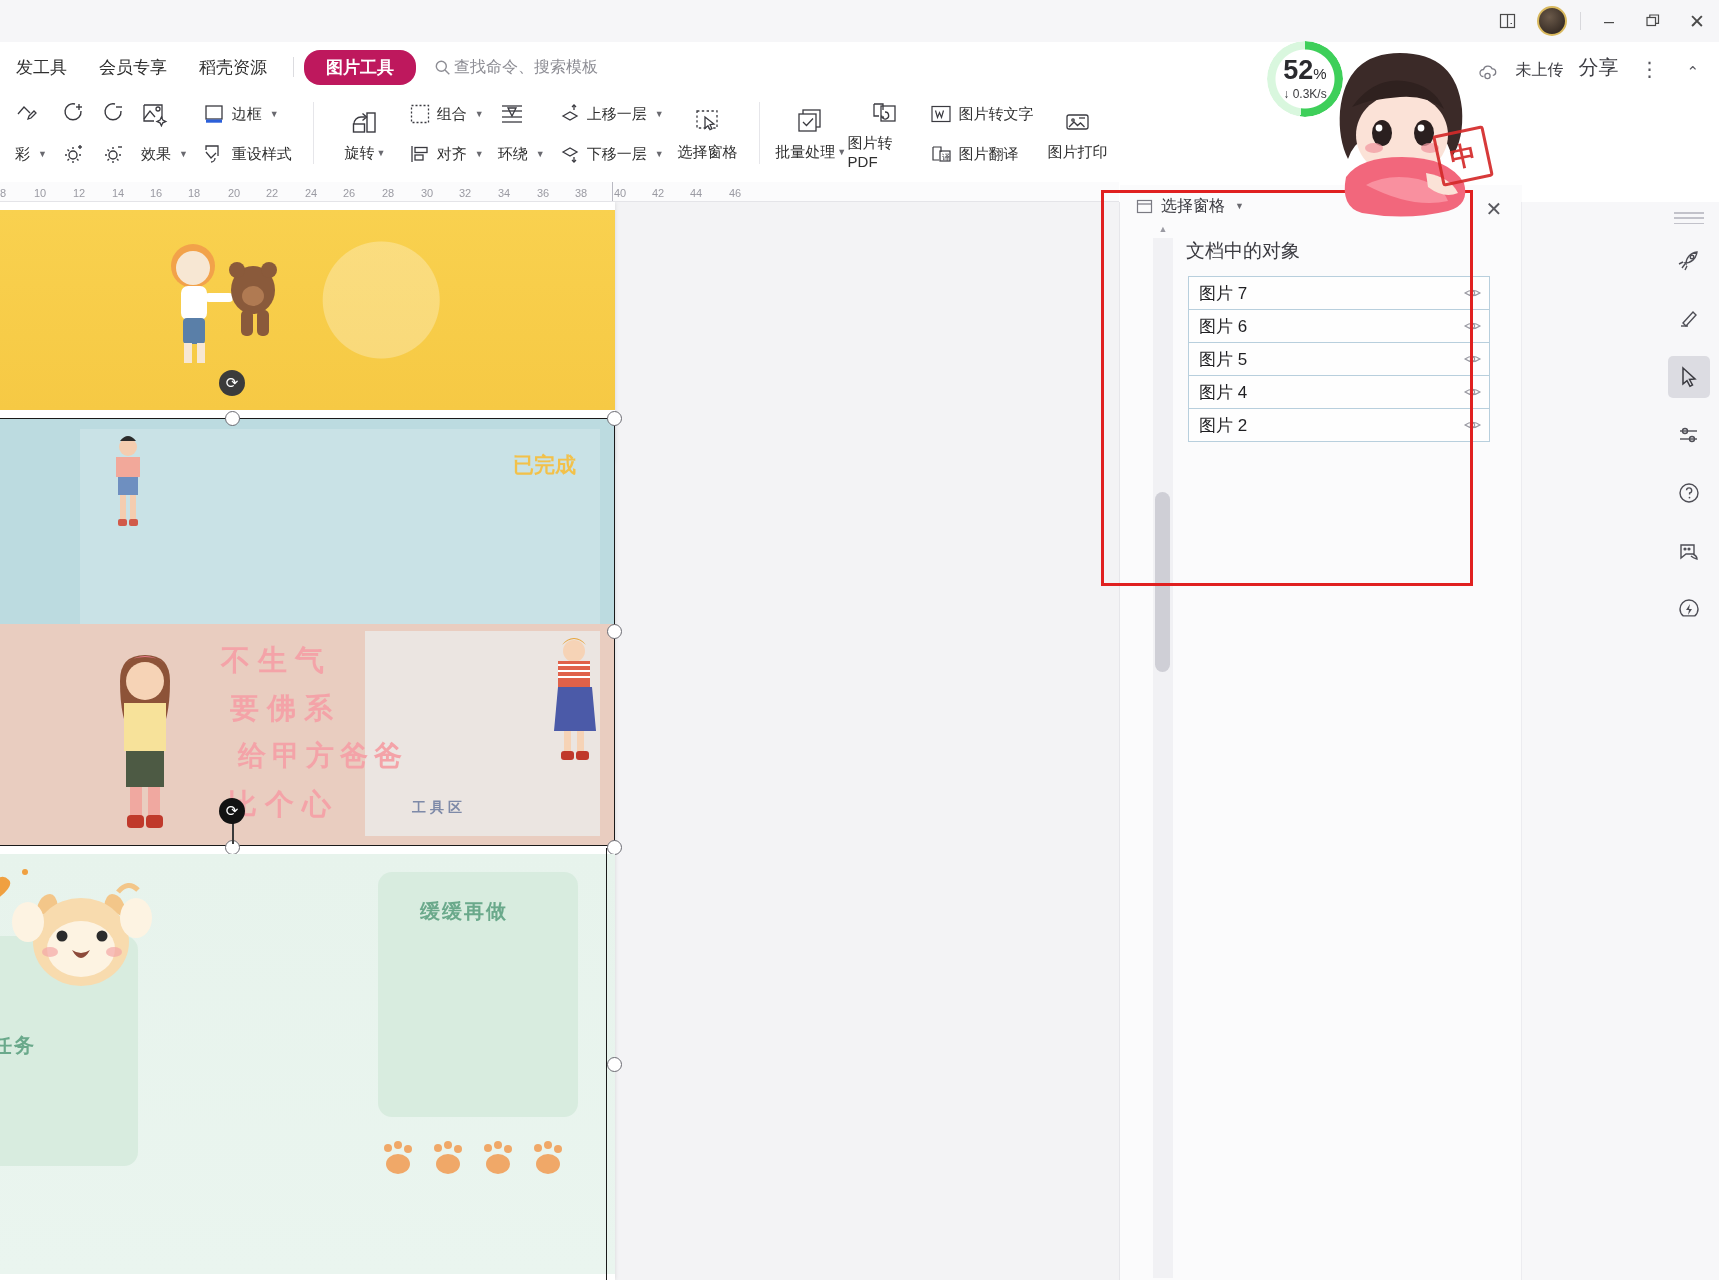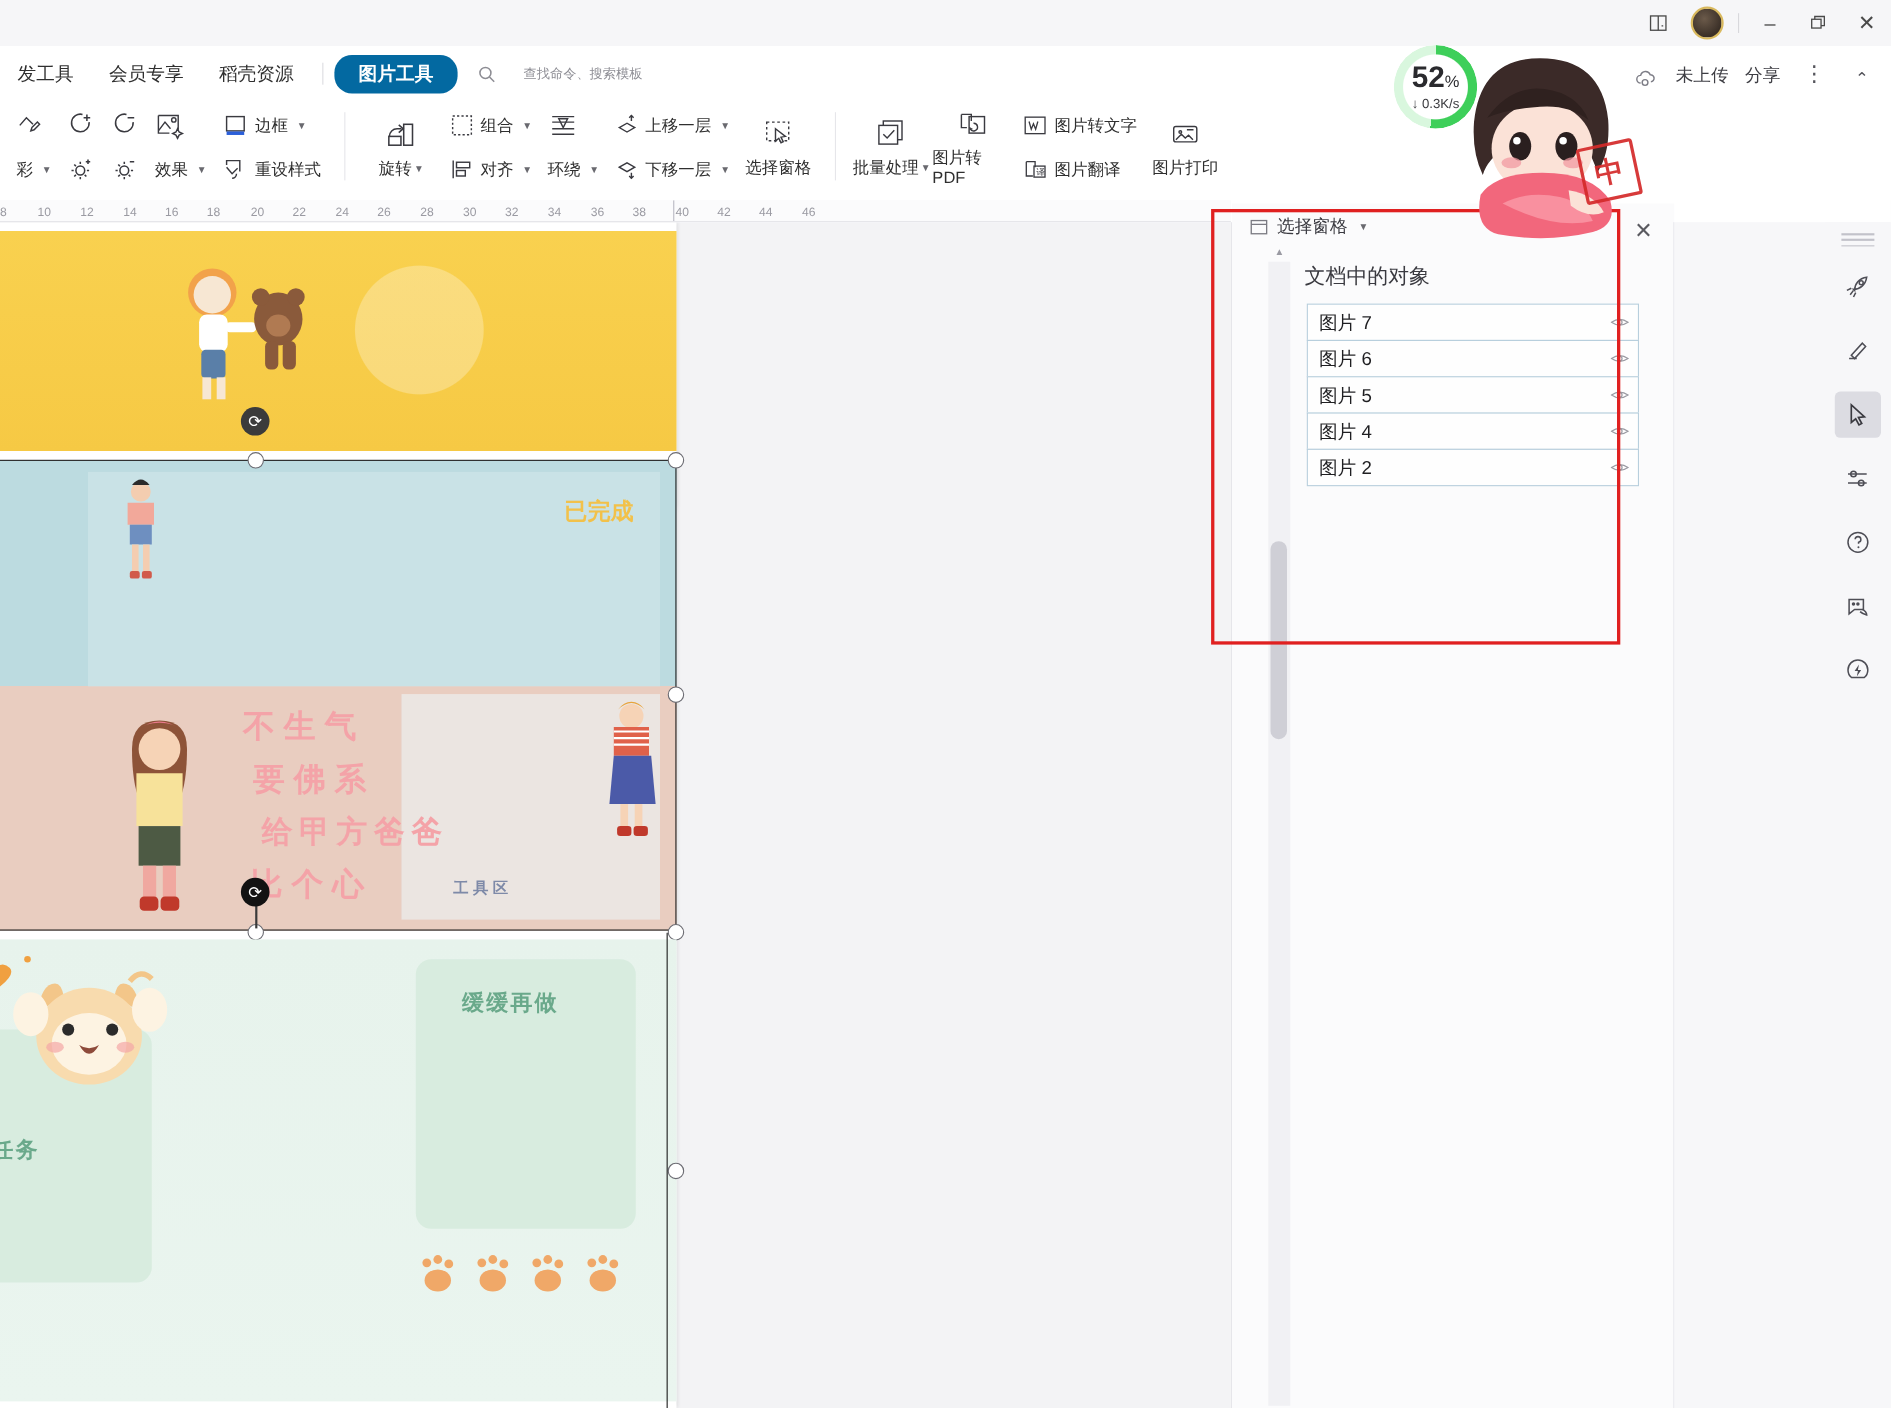--- a/index.html
+++ b/index.html
@@ -24,28 +24,28 @@
            border:2px solid #d9b95e; }
 
   
   #menurow{
     position:absolute; left:0; top:42px; width:1719px; height:50px;
     background:#ffffff; display:flex; align-items:center;
   }
   .menu-item{ font-size:17px; color:#2f2f2f; padding:4px 16px; white-space:nowrap; }
   .menu-div{ width:1px;height:20px;background:#dcdce0;margin:0 10px; }
   .tab-active{
-    background:#0369a1; color:#fff; border-radius:16px;
+    background:#be185d; color:#fff; border-radius:16px;
     padding:6px 22px; font-size:17px; font-weight:bold; white-space:nowrap;
   }
-  .searchbox{ display:flex;align-items:center;gap:25px;margin-left:18px;color:#8d8d94;font-size:12px; }
+  .searchbox{ display:flex;align-items:center;gap:3px;margin-left:18px;color:#8d8d94;font-size:16px; }
 
   .menu-right{ margin-left:auto; display:flex; align-items:flex-end; gap:15px; padding-right:14px; }
   .cloud-txt{ font-size:16px;color:#3e3e44; white-space:nowrap;}
-  .share-txt{ font-size:16px;color:#3e3e44; white-space:nowrap;}
+  .share-txt{ font-size:20px;color:#3e3e44; white-space:nowrap;}
   .dots{ font-size:20px;color:#55555c;padding:0 6px; }
   .chev-up{ font-size:15px;color:#55555c;padding:0 6px; }
 
   
   #ribbon{
     position:absolute; left:0; top:92px; width:1719px; height:90px;
     background:#ffffff; display:flex; align-items:flex-start;
   }
   .rgroup{ display:flex; align-items:flex-start; height:86px; padding:0 8px; }
   .rsep{ width:1px;height:62px;background:#e6e6ea;margin:10px 6px 0 6px; }

